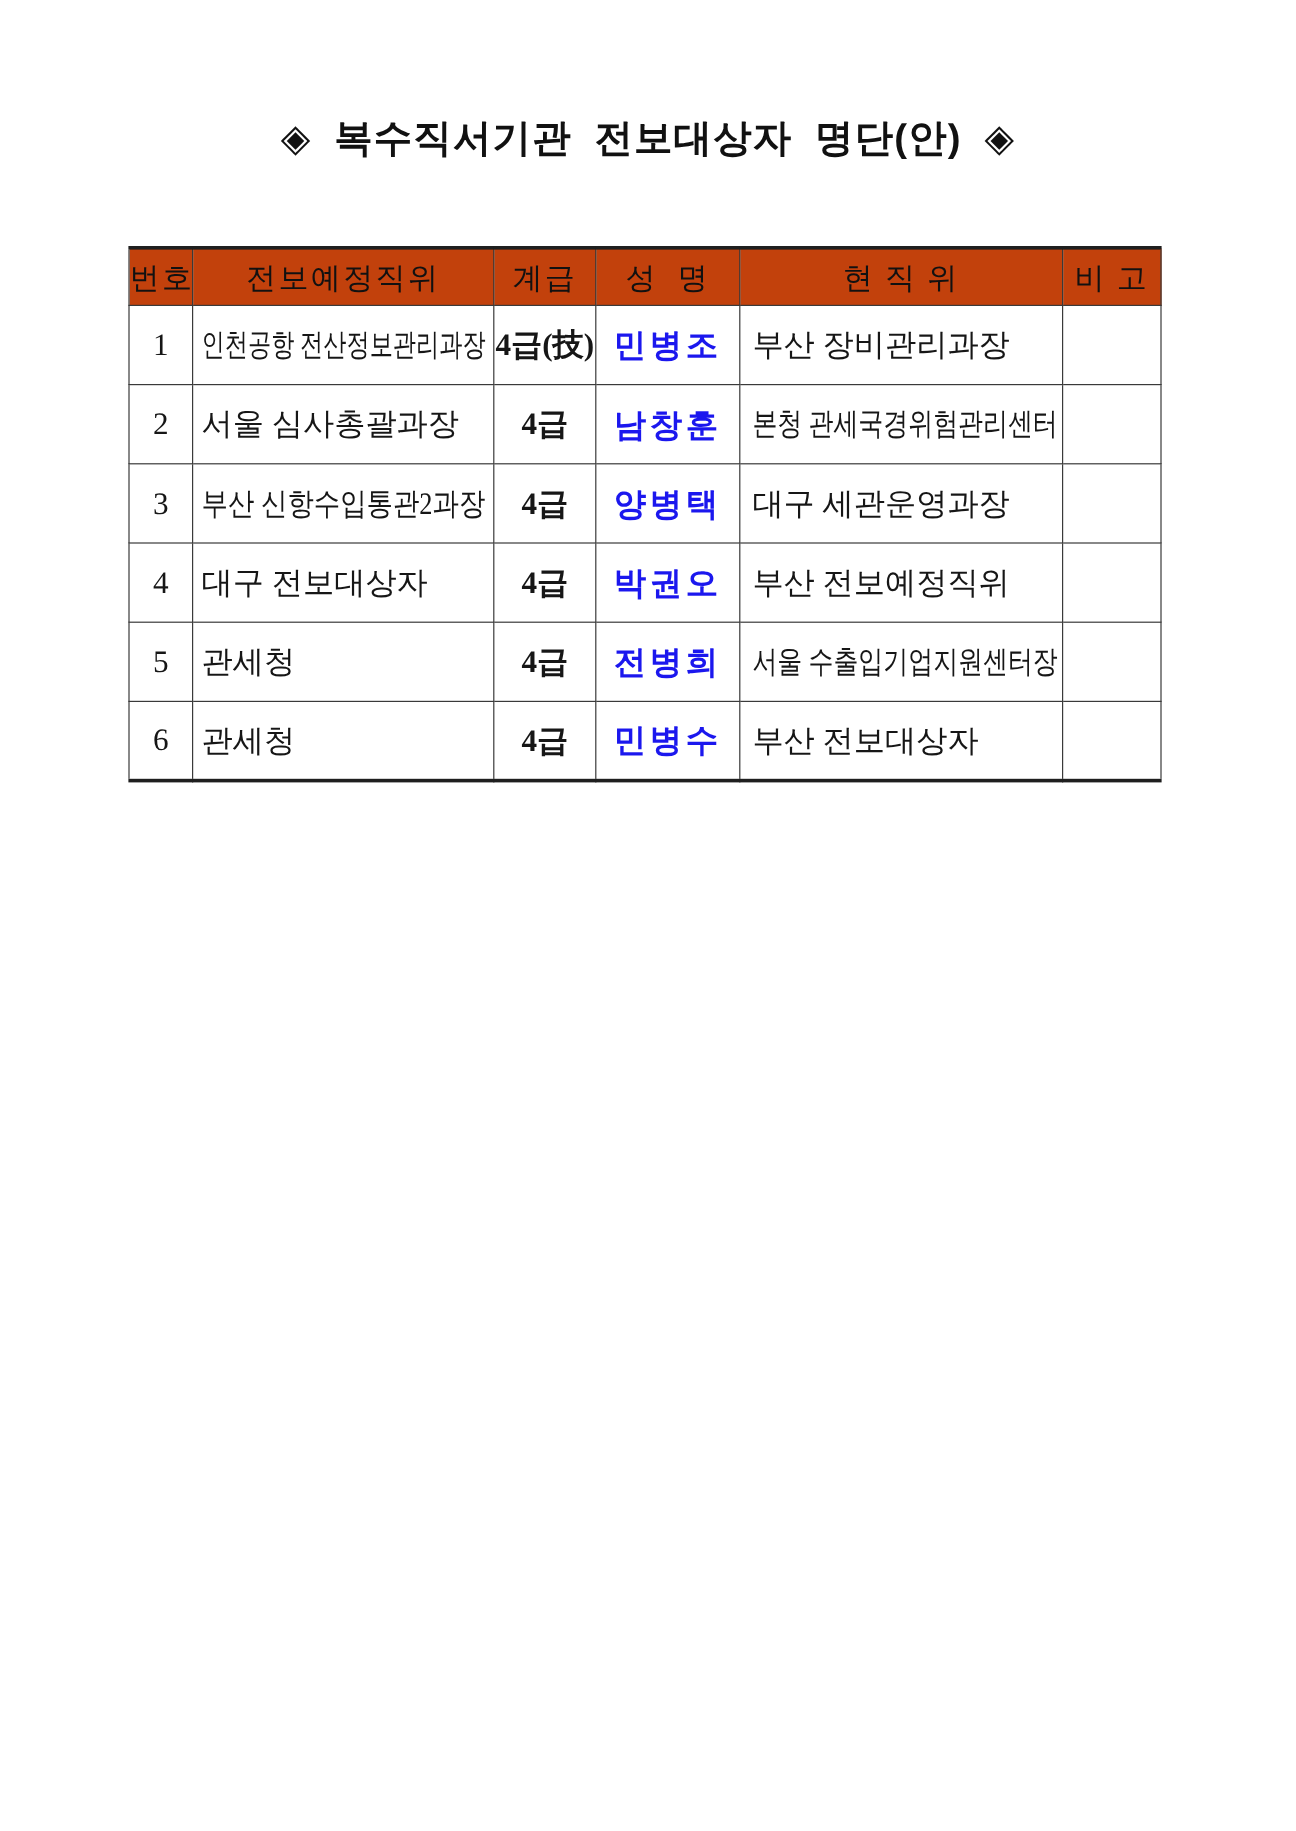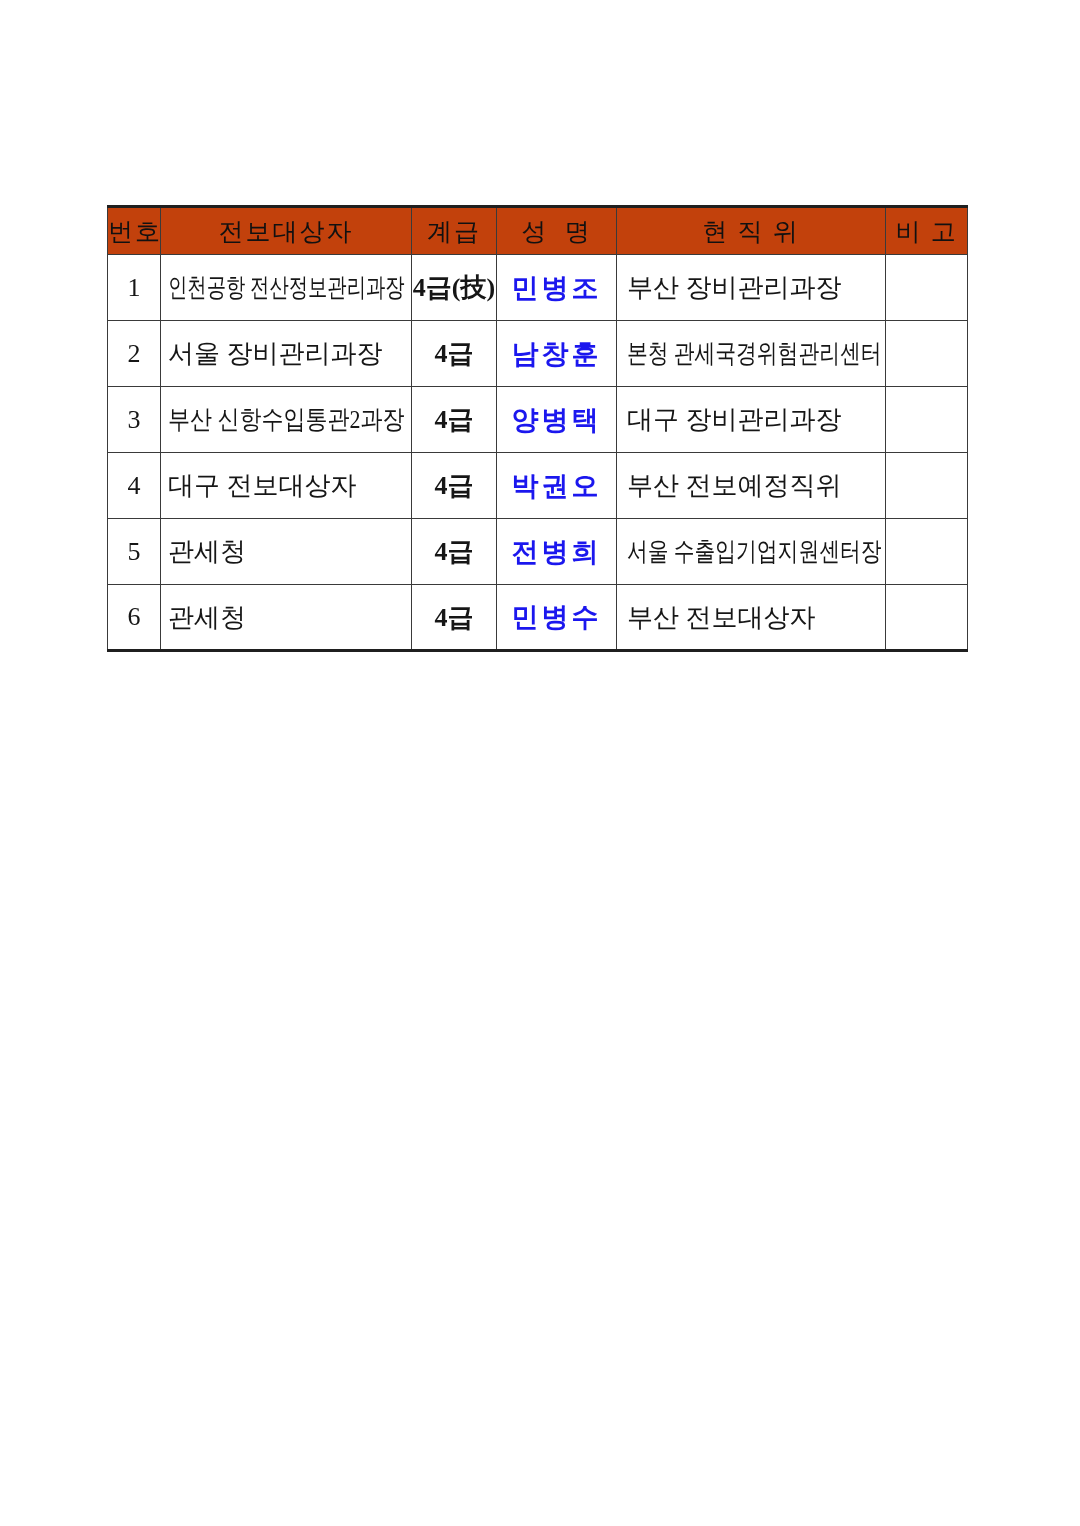--- a/index.html
+++ b/index.html
@@ -77,63 +77,64 @@
     display: inline-block;
     white-space: nowrap;
     vertical-align: middle;
   }
 </style>
 </head>
 <body>
 
 <div class="page">
 
+  <div class="doc-title">◈ 복수직서기관 전보대상자 명단(안) ◈</div>
 
   <table class="transfer-table">
     <colgroup>
       <col style="width:53px">
       <col style="width:251px">
       <col style="width:85px">
       <col style="width:120px">
       <col style="width:269px">
       <col style="width:82px">
     </colgroup>
     <thead>
       <tr>
         <th>번호</th>
-        <th>전보대상자</th>
+        <th>전보예정직위</th>
         <th>계급</th>
         <th>성  명</th>
         <th>현 직 위</th>
         <th>비 고</th>
       </tr>
     </thead>
     <tbody>
       <tr>
         <td class="c-no">1</td>
         <td class="c-pos"><span class="fit" style="transform-origin: left center; transform: scaleX(0.743);">인천공항 전산정보관리과장</span></td>
         <td class="c-rank">4급(技)</td>
         <td class="c-name">민병조</td>
         <td class="c-cur"><span class="fit">부산 장비관리과장</span></td>
         <td class="c-rem"></td>
       </tr>
       <tr>
         <td class="c-no">2</td>
-        <td class="c-pos"><span class="fit">서울 장비관리과장</span></td>
+        <td class="c-pos"><span class="fit">서울 심사총괄과장</span></td>
         <td class="c-rank">4급</td>
         <td class="c-name">남창훈</td>
         <td class="c-cur"><span class="fit" style="transform-origin: left center; transform: scaleX(0.799);">본청 관세국경위험관리센터</span></td>
         <td class="c-rem"></td>
       </tr>
       <tr>
         <td class="c-no">3</td>
         <td class="c-pos"><span class="fit" style="transform-origin: left center; transform: scaleX(0.846);">부산 신항수입통관2과장</span></td>
         <td class="c-rank">4급</td>
         <td class="c-name">양병택</td>
-        <td class="c-cur"><span class="fit">대구 장비관리과장</span></td>
+        <td class="c-cur"><span class="fit">대구 세관운영과장</span></td>
         <td class="c-rem"></td>
       </tr>
       <tr>
         <td class="c-no">4</td>
         <td class="c-pos"><span class="fit">대구 전보대상자</span></td>
         <td class="c-rank">4급</td>
         <td class="c-name">박권오</td>
         <td class="c-cur"><span class="fit">부산 전보예정직위</span></td>
         <td class="c-rem"></td>
       </tr>

